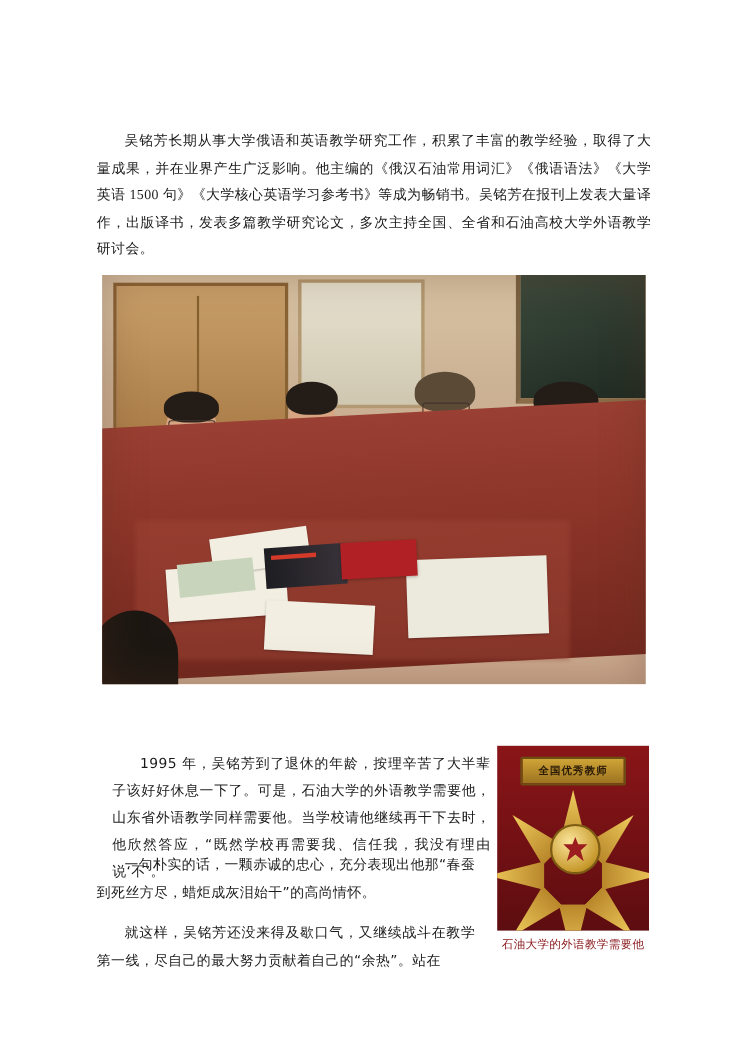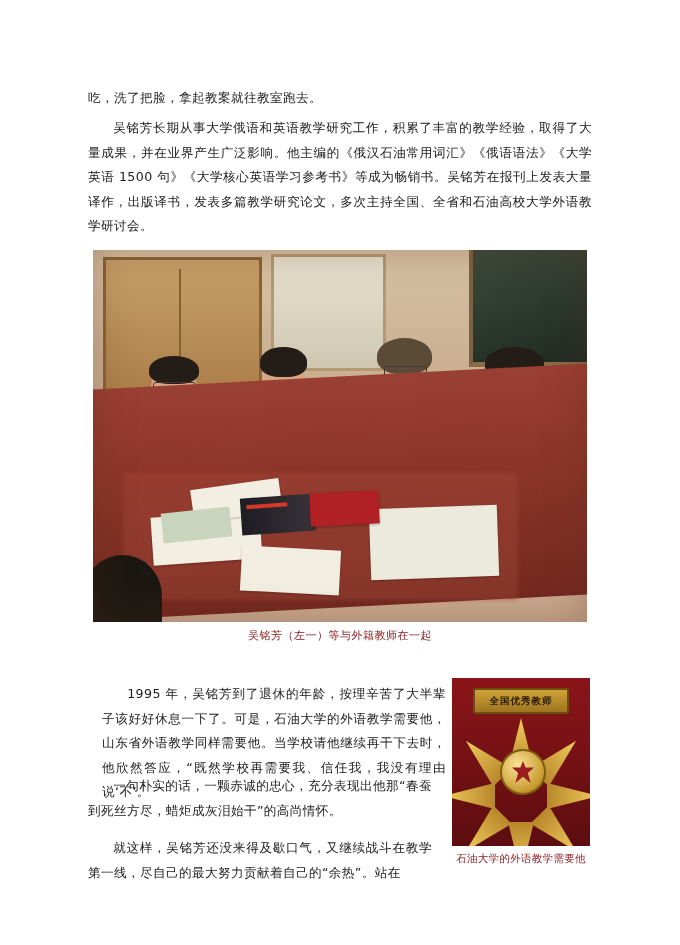--- a/index.html
+++ b/index.html
@@ -55,21 +55,21 @@
     position: absolute;
     left: 88px;
     width: 504px;
     font-size: 12.6px;
     line-height: 1.95;
     text-align: justify;
     color: #1a1a1a;
     letter-spacing: 0.4px;
   }
   .para-1 { top: 86px; }
-  .para-2 { top: 116px; text-indent: 2em; }
+  .para-2 { top: 116px; text-indent: 2em; font-family: Liberation Serif, serif; }
 
   
   .photo-wrap {
     position: absolute;
     left: 93px;
     top: 250px;
     width: 494px;
     height: 372px;
   }
   .photo {
@@ -288,21 +288,20 @@
     color: #8b1d20;
     letter-spacing: 0.3px;
   }
 </style>
 </head>
 <body>
 
 <div class="page">
 
 
-  <div class="body-text para-1">吃，洗了把脸，拿起教案就往教室跑去。</div>
   <div class="body-text para-2">吴铭芳长期从事大学俄语和英语教学研究工作，积累了丰富的教学经验，取得了大量成果，并在业界产生广泛影响。他主编的《俄汉石油常用词汇》《俄语语法》《大学英语 1500 句》《大学核心英语学习参考书》等成为畅销书。吴铭芳在报刊上发表大量译作，出版译书，发表多篇教学研究论文，多次主持全国、全省和石油高校大学外语教学研讨会。</div>
 
   <div class="photo-wrap">
     <div class="photo">
       <div class="p-wall"></div>
       <div class="p-blackboard"></div>
       <div class="p-cabinet"></div>
       <div class="p-window"></div>
 
       <div class="p-person" style="left:6%; width:22%; height:46%;">
@@ -337,21 +336,20 @@
       <div class="p-paper b"></div>
       <div class="p-paper c"></div>
       <div class="p-paper d"></div>
       <div class="p-book-grn"></div>
       <div class="p-book-dark"></div>
       <div class="p-book-red"></div>
       <div class="p-corner"></div>
       <div class="p-vignette"></div>
     </div>
   </div>
-  <div class="photo-caption">吴铭芳（左一）等与外籍教师在一起</div>
 
   <div class="lower-text para-3">1995 年，吴铭芳到了退休的年龄，按理辛苦了大半辈子该好好休息一下了。可是，石油大学的外语教学需要他，山东省外语教学同样需要他。当学校请他继续再干下去时，他欣然答应，“既然学校再需要我、信任我，我没有理由说‘不’。</div>
   <div class="lower-text para-5">就这样，吴铭芳还没来得及歇口气，又继续战斗在教学第一线，尽自己的最大努力贡献着自己的“余热”。站在</div>
   <div class="lower-text para-4">一句朴实的话，一颗赤诚的忠心，充分表现出他那“春蚕到死丝方尽，蜡炬成灰泪始干”的高尚情怀。</div>
 
   <div class="medal-wrap">
     <div class="medal-ribbon">
       <span>全国优秀教师</span>
     </div>
     <div class="medal-star">

